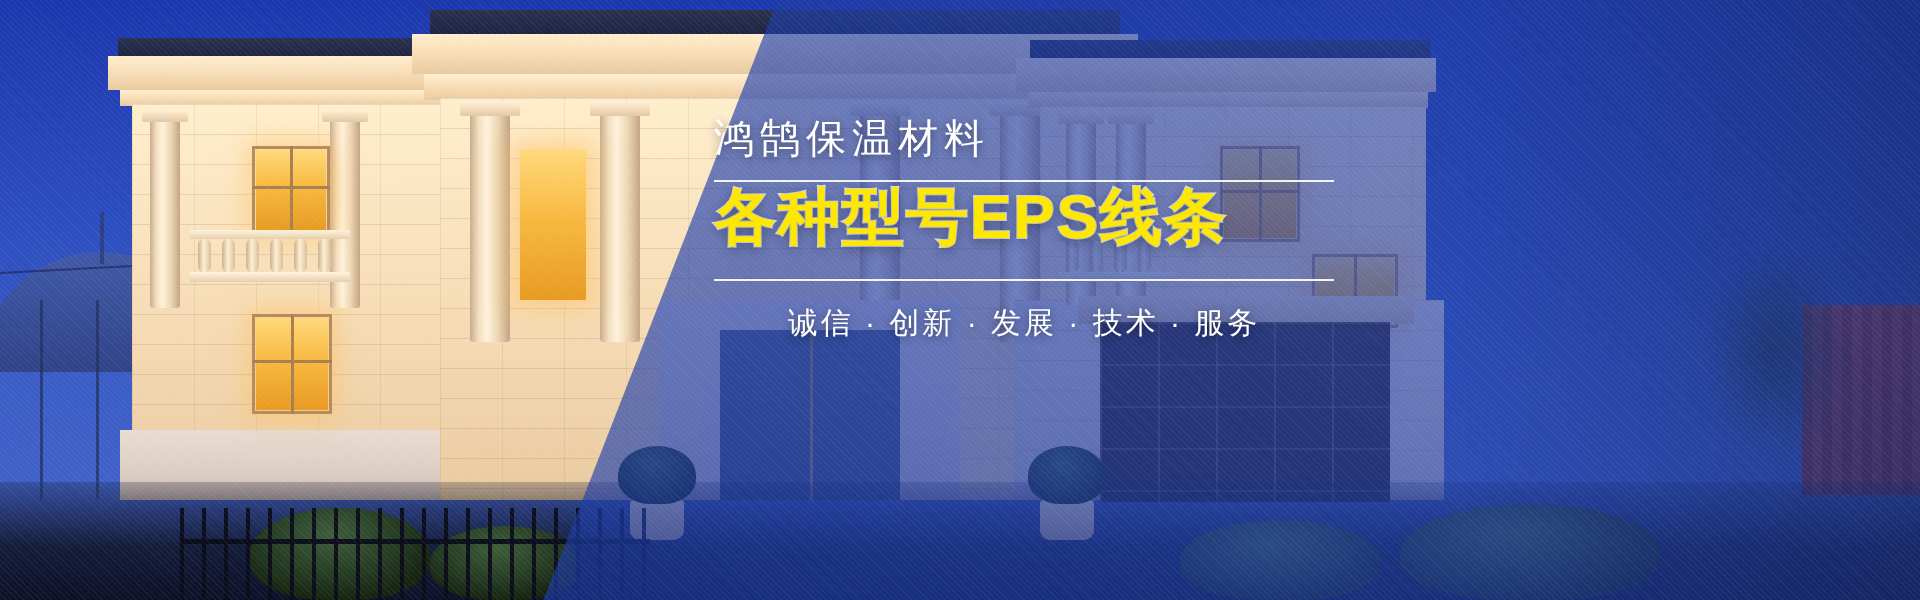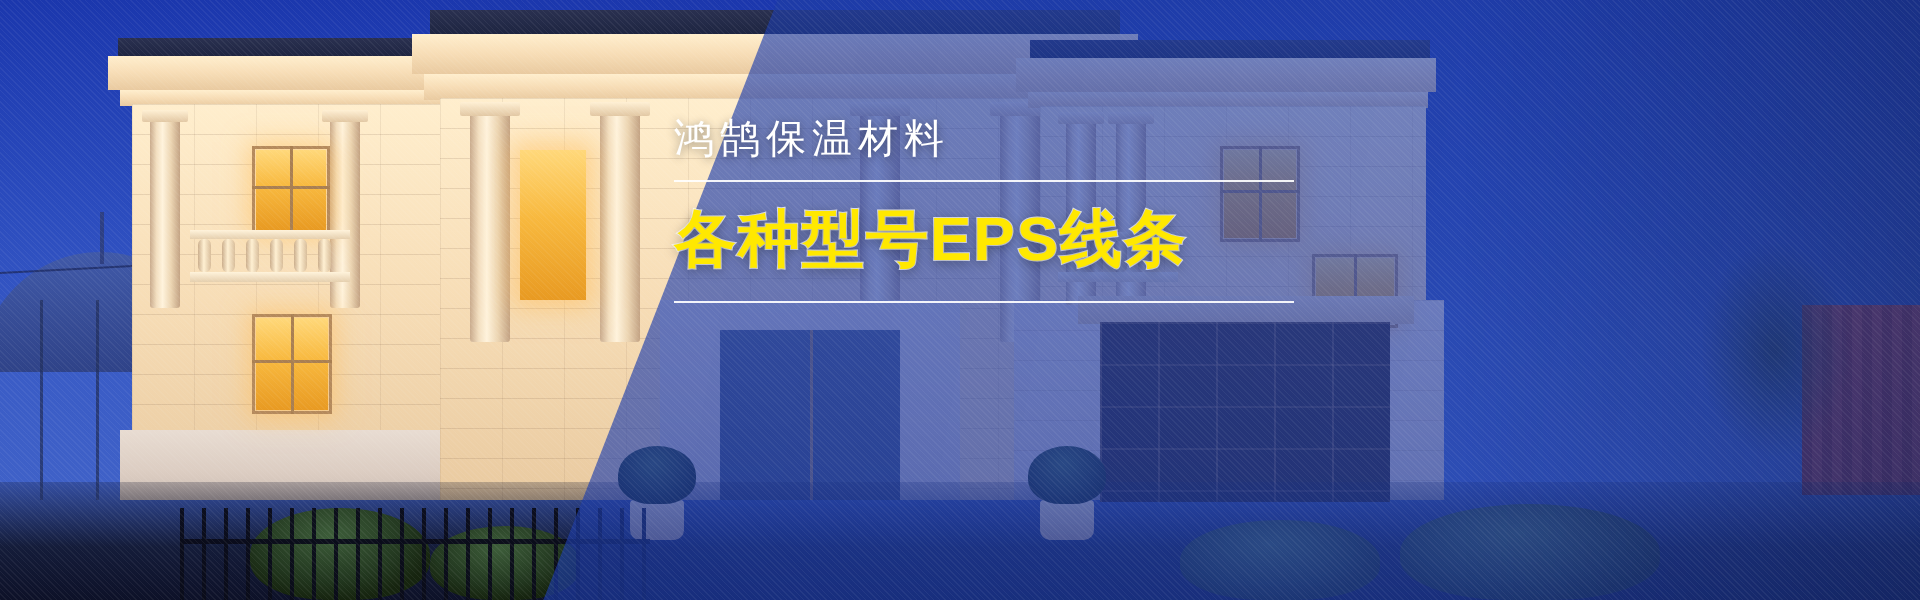--- a/index.html
+++ b/index.html
@@ -196,21 +196,21 @@
   #hatch {
     position:absolute; inset:0; pointer-events:none;
     background-image: repeating-linear-gradient(45deg,
         rgba(255,255,255,.055) 0px, rgba(255,255,255,.055) 1px,
         rgba(0,0,0,0) 1px, rgba(0,0,0,0) 4px);
   }
 
   
   #textblock {
     position:absolute;
-    left: 674px;
+    left: 714px;
     top: 118px;
     width: 620px;
   }
   #brand {
     font-size: 40px;
     letter-spacing: 6px;
     color: #ffffff;
     font-weight: 400;
     text-shadow: 0 2px 10px rgba(0,0,0,.45);
     line-height: 1;
@@ -226,21 +226,21 @@
     font-size: 62px;
     font-weight: 700;
     color: #ffe800;
     letter-spacing: 2px;
     line-height: 1.14;
     white-space: nowrap;
     -webkit-text-stroke: 2px rgba(255,255,255,.80);
     paint-order: stroke fill;
     text-shadow: 0 3px 12px rgba(0,0,0,.35);
   }
-  #h1 { margin-top: 22px; }
+  #h1 { }
   #h2 { margin-top: 4px; }
   #rule-bot {
     margin-top: 26px;
     height: 2px;
     width: 100%;
     background: rgba(255,255,255,.92);
   }
   #tagline {
     margin-top: 22px;
     font-size: 30px;
@@ -391,15 +391,16 @@
 
     <div id="brand">鸿鹄保温材料</div>
 
     <div id="rule-top"></div>
 
     <div class="headline" id="h1">各种型号EPS线条</div>
 
 
     <div id="rule-bot"></div>
 
+    <div id="tagline">诚信 · 创新 · 发展 · 技术 · 服务</div>
   </div>
 
 </div>
 
 </body></html>

